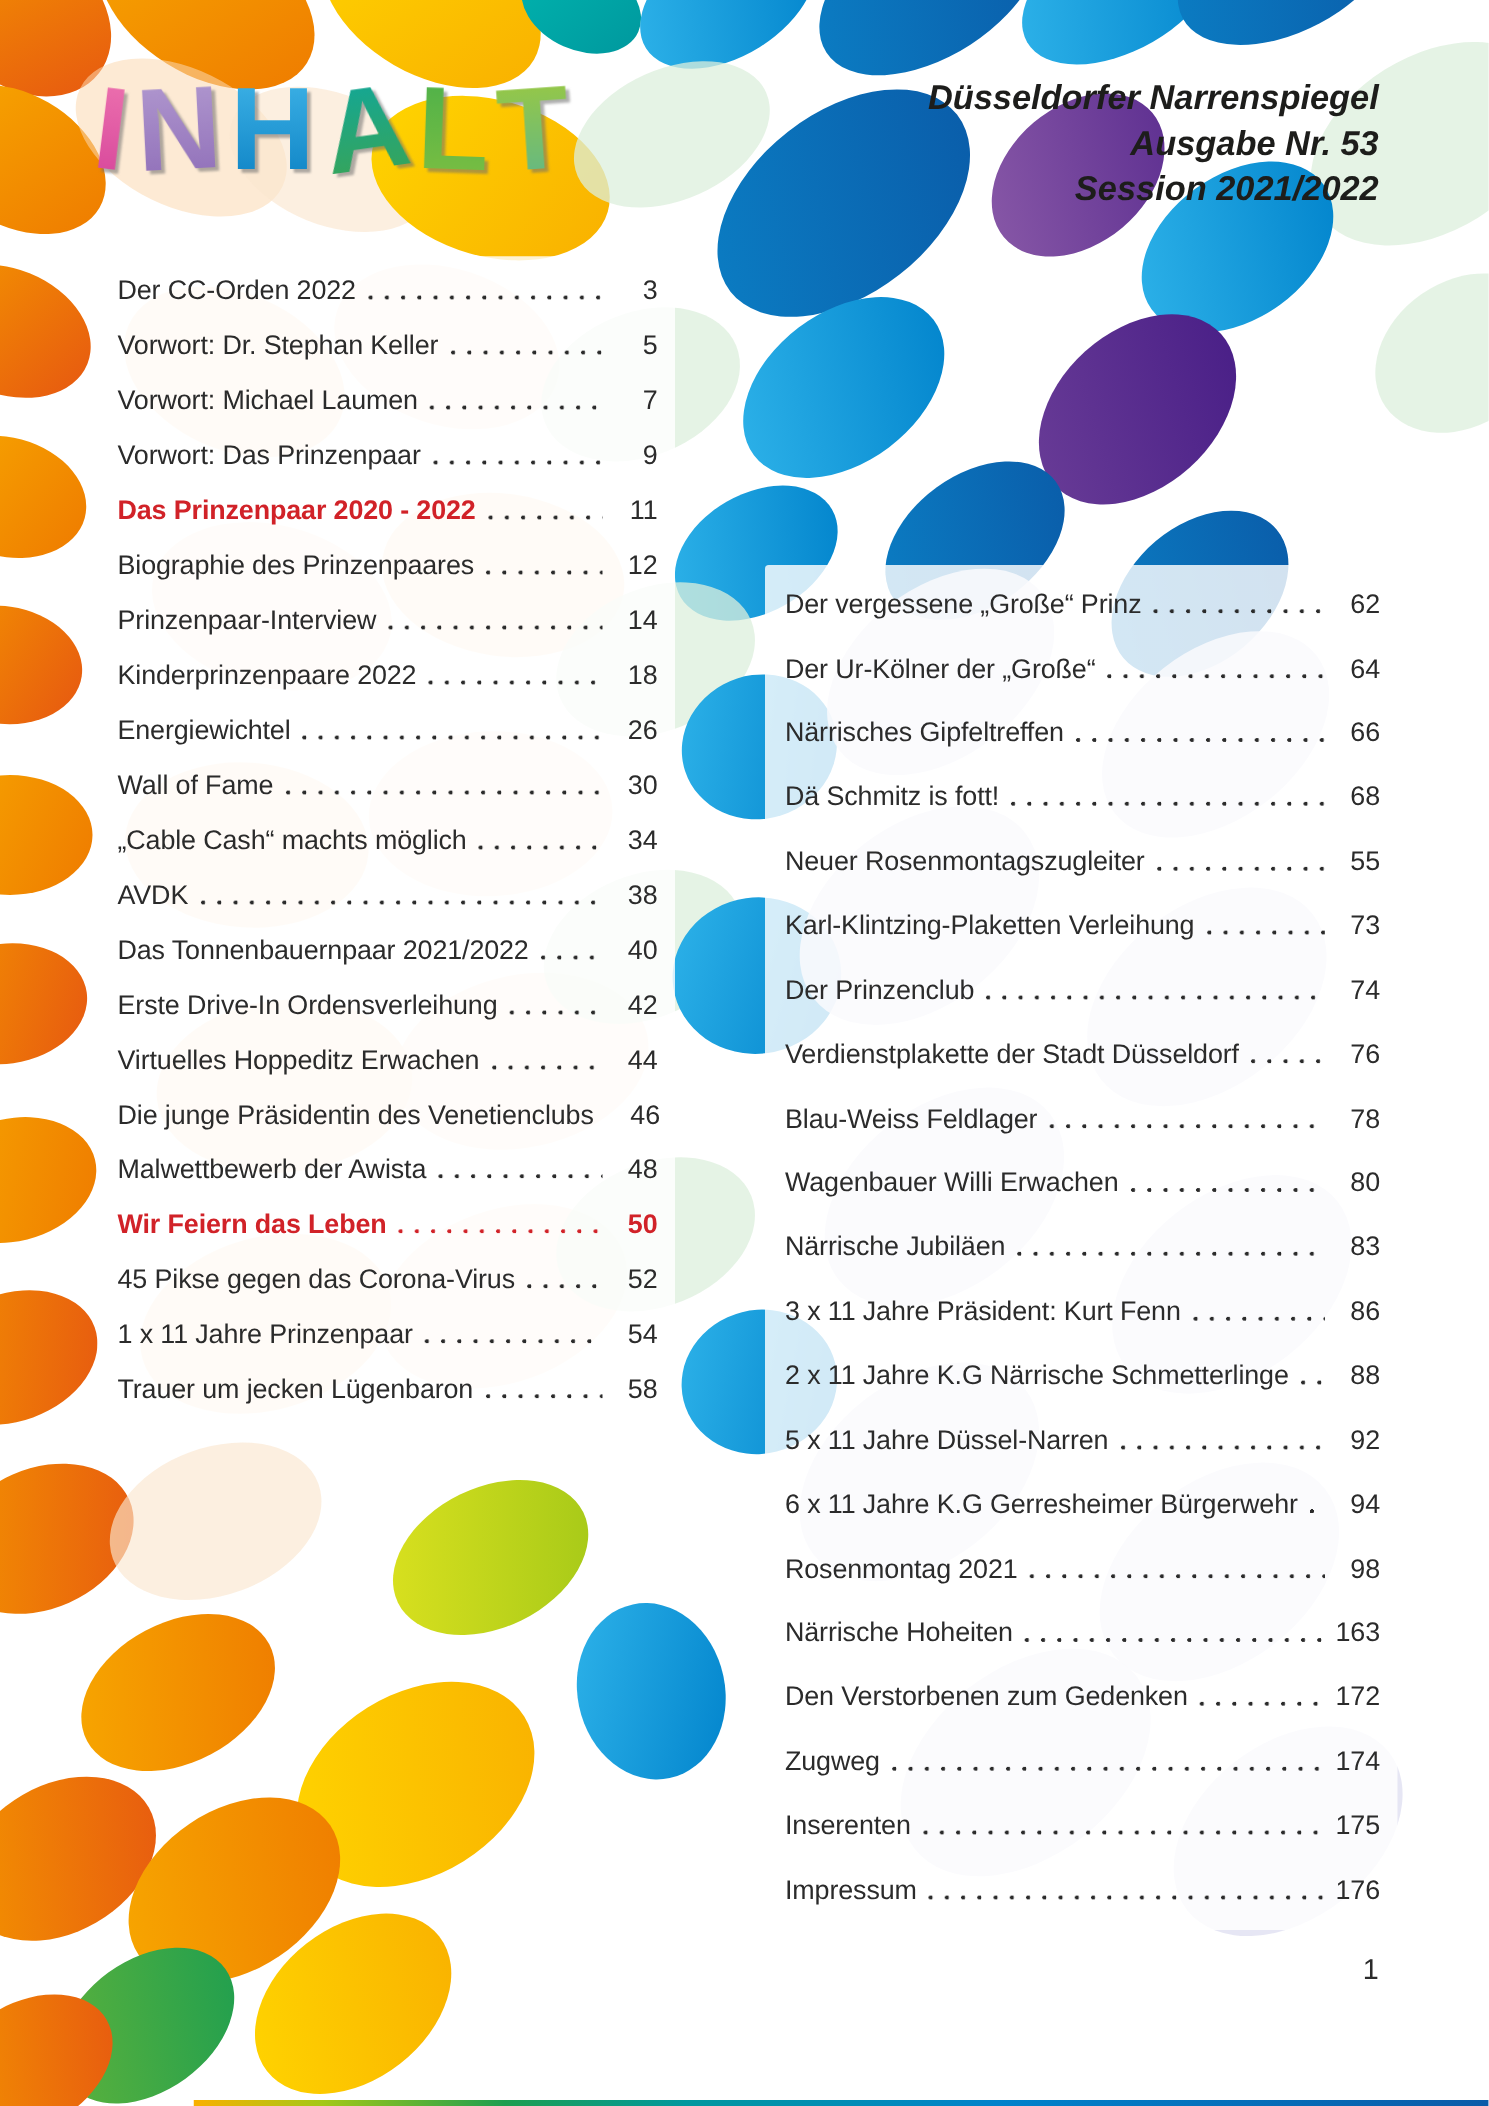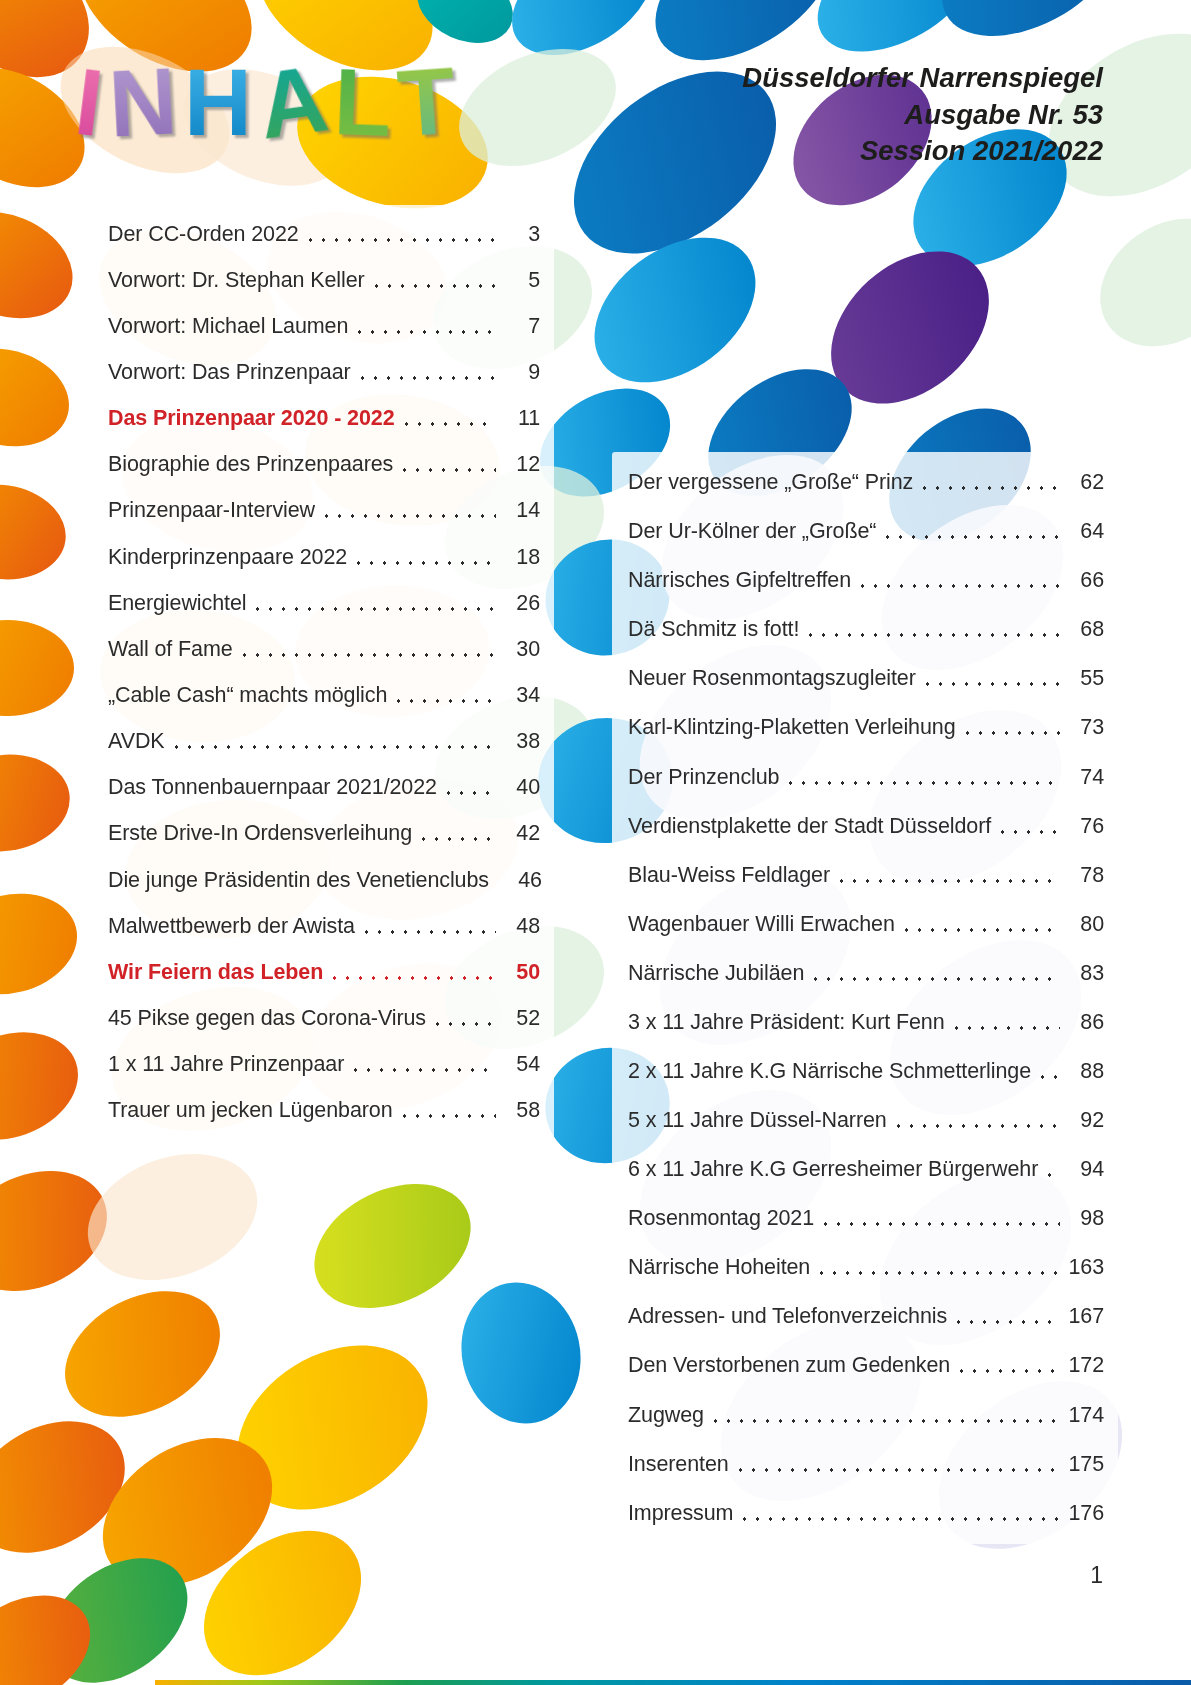--- a/index.html
+++ b/index.html
@@ -40,21 +40,21 @@
   .hdr{
     position:absolute;right:88px;top:60px;z-index:2;text-align:right;
     font-weight:700;font-style:italic;font-size:27.5px;line-height:1.33;color:#1d1d1b;
   }
   
   .panel{
     position:absolute;z-index:1;background:rgba(255,255,255,.82);border-radius:3px;
     display:flex;flex-direction:column;justify-content:space-around;
     box-sizing:border-box;padding:6px 14px 6px 16px;
   }
-  .panel-left{left:92px;top:205px;width:462px;height:935px;}
+  .panel-left{left:78px;top:205px;width:462px;height:935px;}
   .panel-right{left:612px;top:452px;width:506px;height:1092px;}
   .toc-row{
     display:flex;align-items:baseline;font-size:21.5px;color:#2b2b2b;
     letter-spacing:-0.1px;white-space:nowrap;
   }
   .toc-row .lbl{flex:0 0 auto;}
   .toc-row .dots{
     flex:1 1 auto;align-self:flex-end;height:6px;margin:0 6px 4px 9px;
     background-image:radial-gradient(circle at 2.5px 3px,currentColor 1.55px,rgba(0,0,0,0) 1.8px);
     background-size:13px 6px;background-repeat:repeat-x;background-position:0 0;
@@ -214,20 +214,25 @@
         <span class="lbl">Das Tonnenbauernpaar 2021/2022</span>
         <span class="dots"></span>
         <span class="pg">40</span>
       </div>
       <div class="toc-row">
         <span class="lbl">Erste Drive-In Ordensverleihung</span>
         <span class="dots"></span>
         <span class="pg">42</span>
       </div>
       <div class="toc-row">
+        <span class="lbl">Virtuelles Hoppeditz Erwachen</span>
+        <span class="dots"></span>
+        <span class="pg">44</span>
+      </div>
+      <div class="toc-row">
         <span class="lbl">Die junge Präsidentin des Venetienclubs</span>
         <span class="dots"></span>
         <span class="pg">46</span>
       </div>
       <div class="toc-row">
         <span class="lbl">Malwettbewerb der Awista</span>
         <span class="dots"></span>
         <span class="pg">48</span>
       </div>
       <div class="toc-row red-full">
@@ -331,25 +336,20 @@
         <span class="lbl">Rosenmontag 2021</span>
         <span class="dots"></span>
         <span class="pg">98</span>
       </div>
       <div class="toc-row">
         <span class="lbl">Närrische Hoheiten</span>
         <span class="dots"></span>
         <span class="pg">163</span>
       </div>
       <div class="toc-row">
-        <span class="lbl">Adressen- und Telefonverzeichnis</span>
-        <span class="dots"></span>
-        <span class="pg">167</span>
-      </div>
-      <div class="toc-row">
         <span class="lbl">Den Verstorbenen zum Gedenken</span>
         <span class="dots"></span>
         <span class="pg">172</span>
       </div>
       <div class="toc-row">
         <span class="lbl">Zugweg</span>
         <span class="dots"></span>
         <span class="pg">174</span>
       </div>
       <div class="toc-row">

